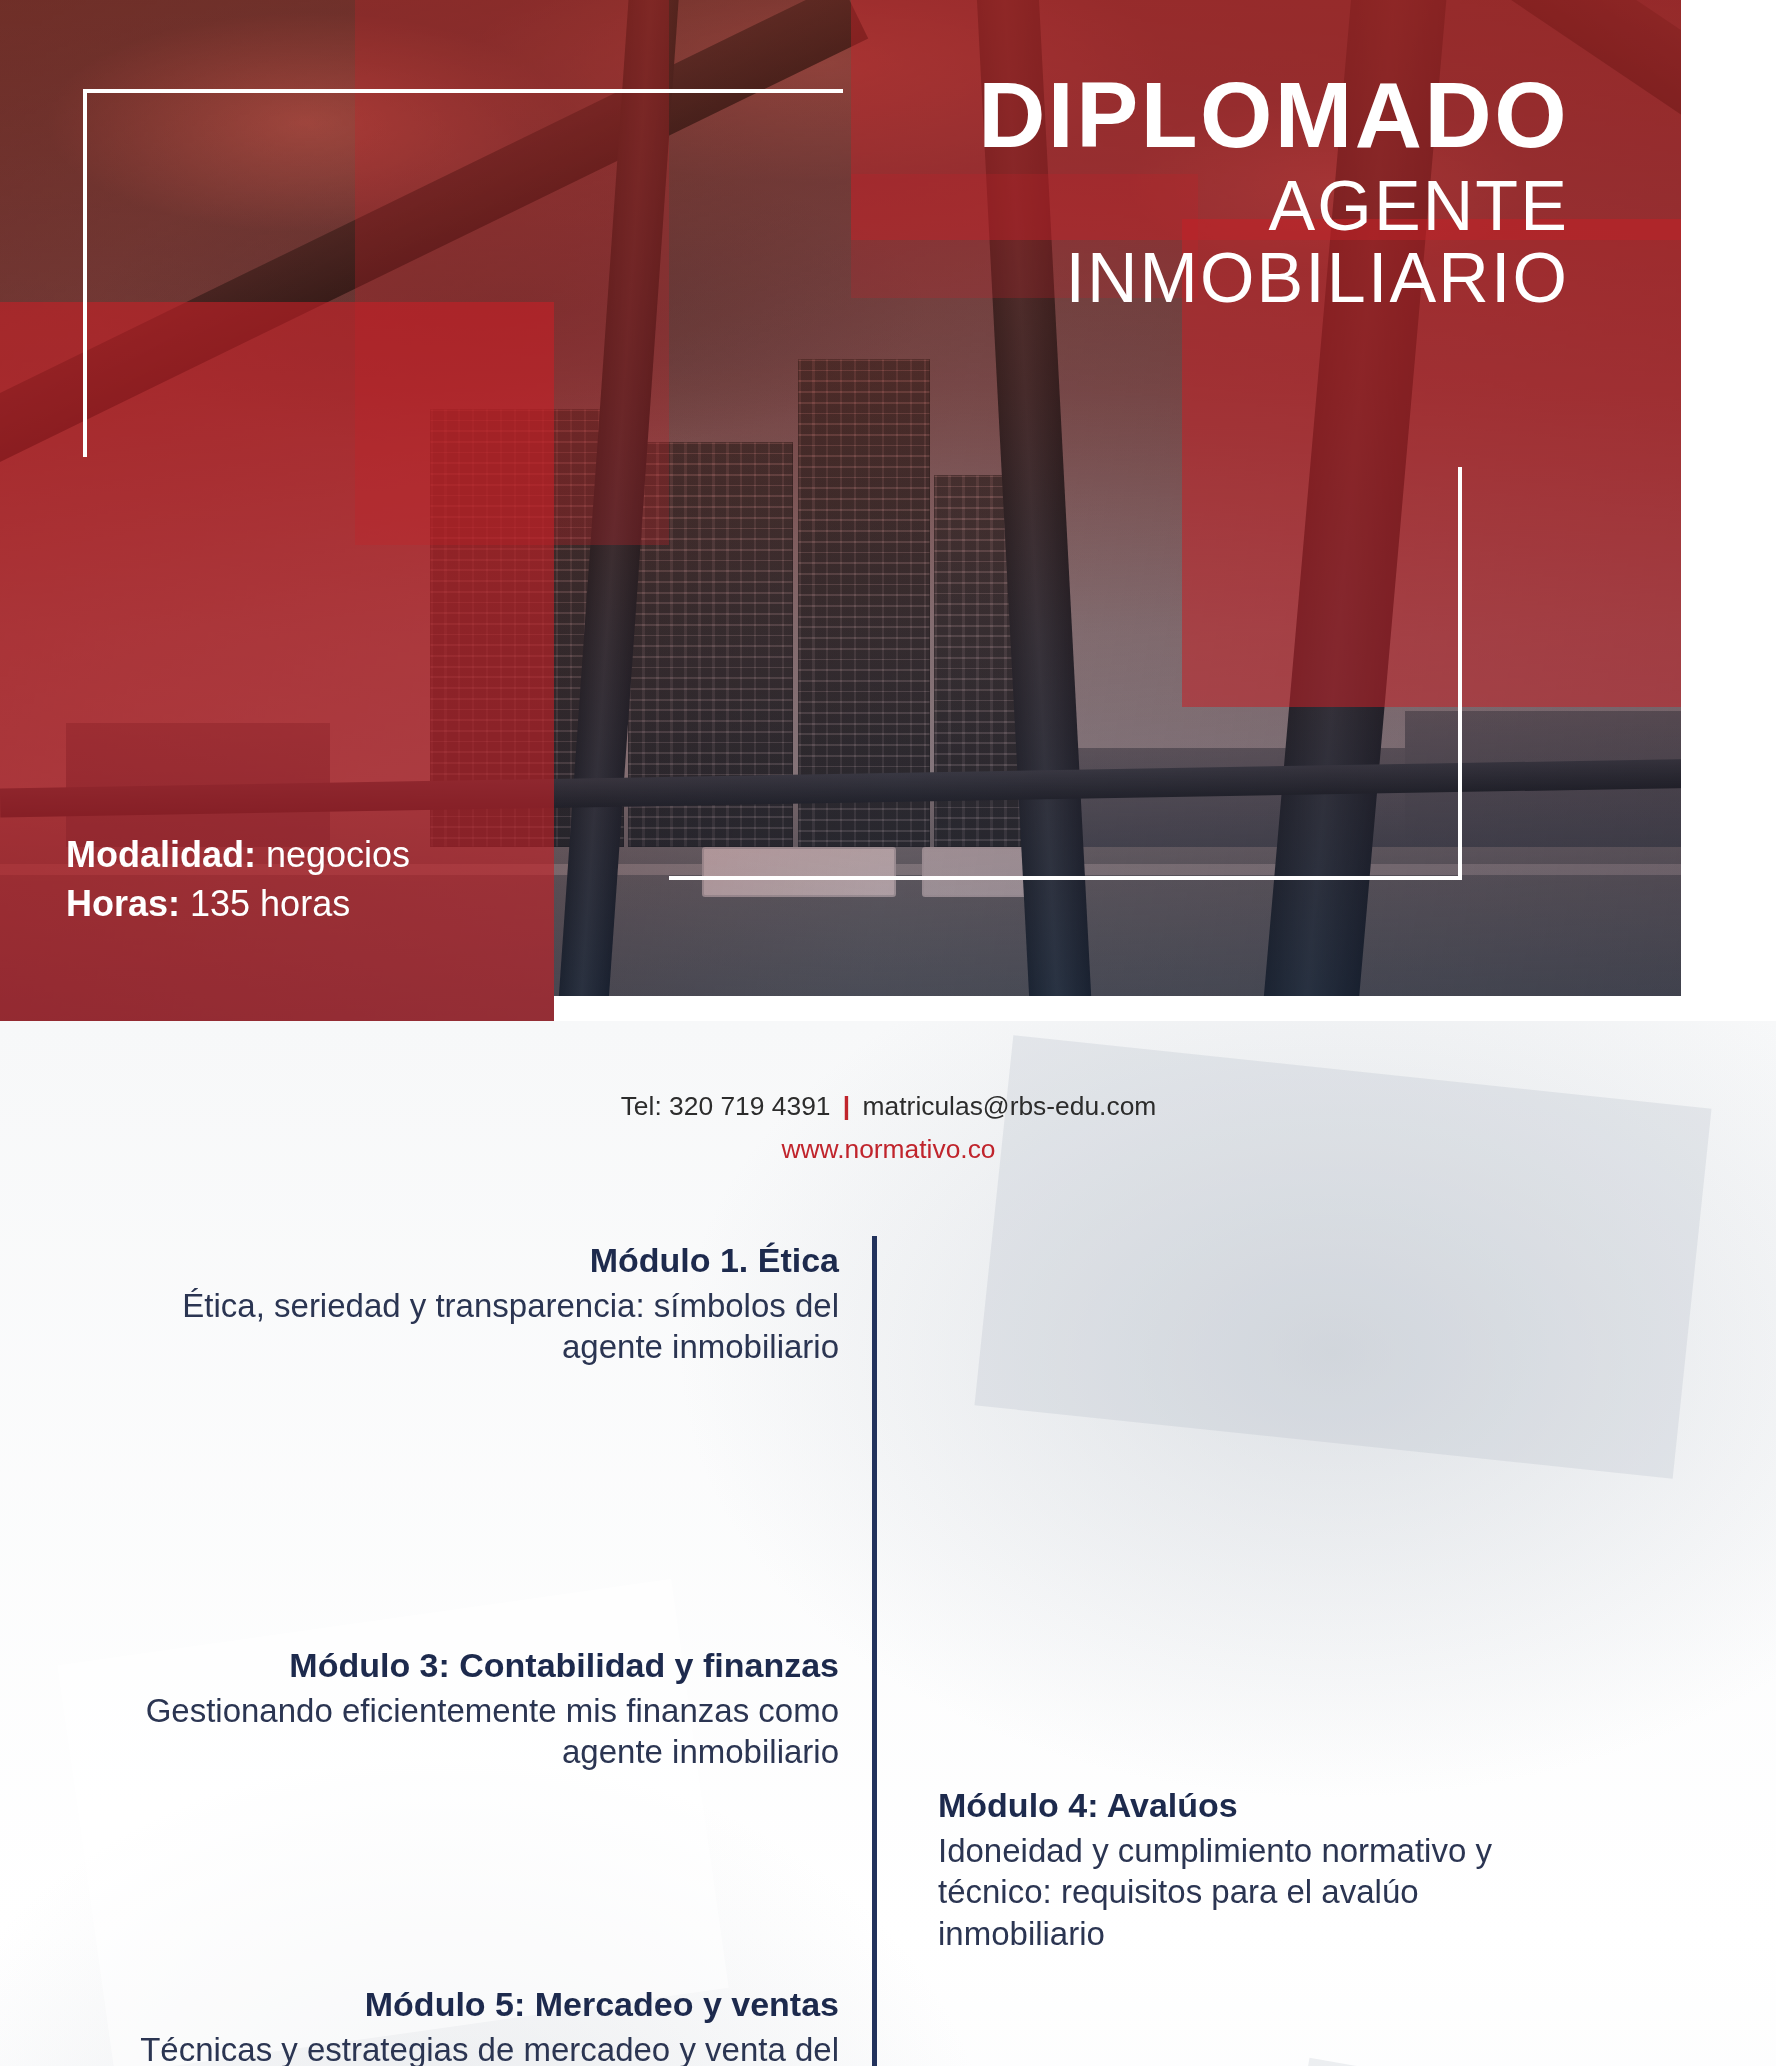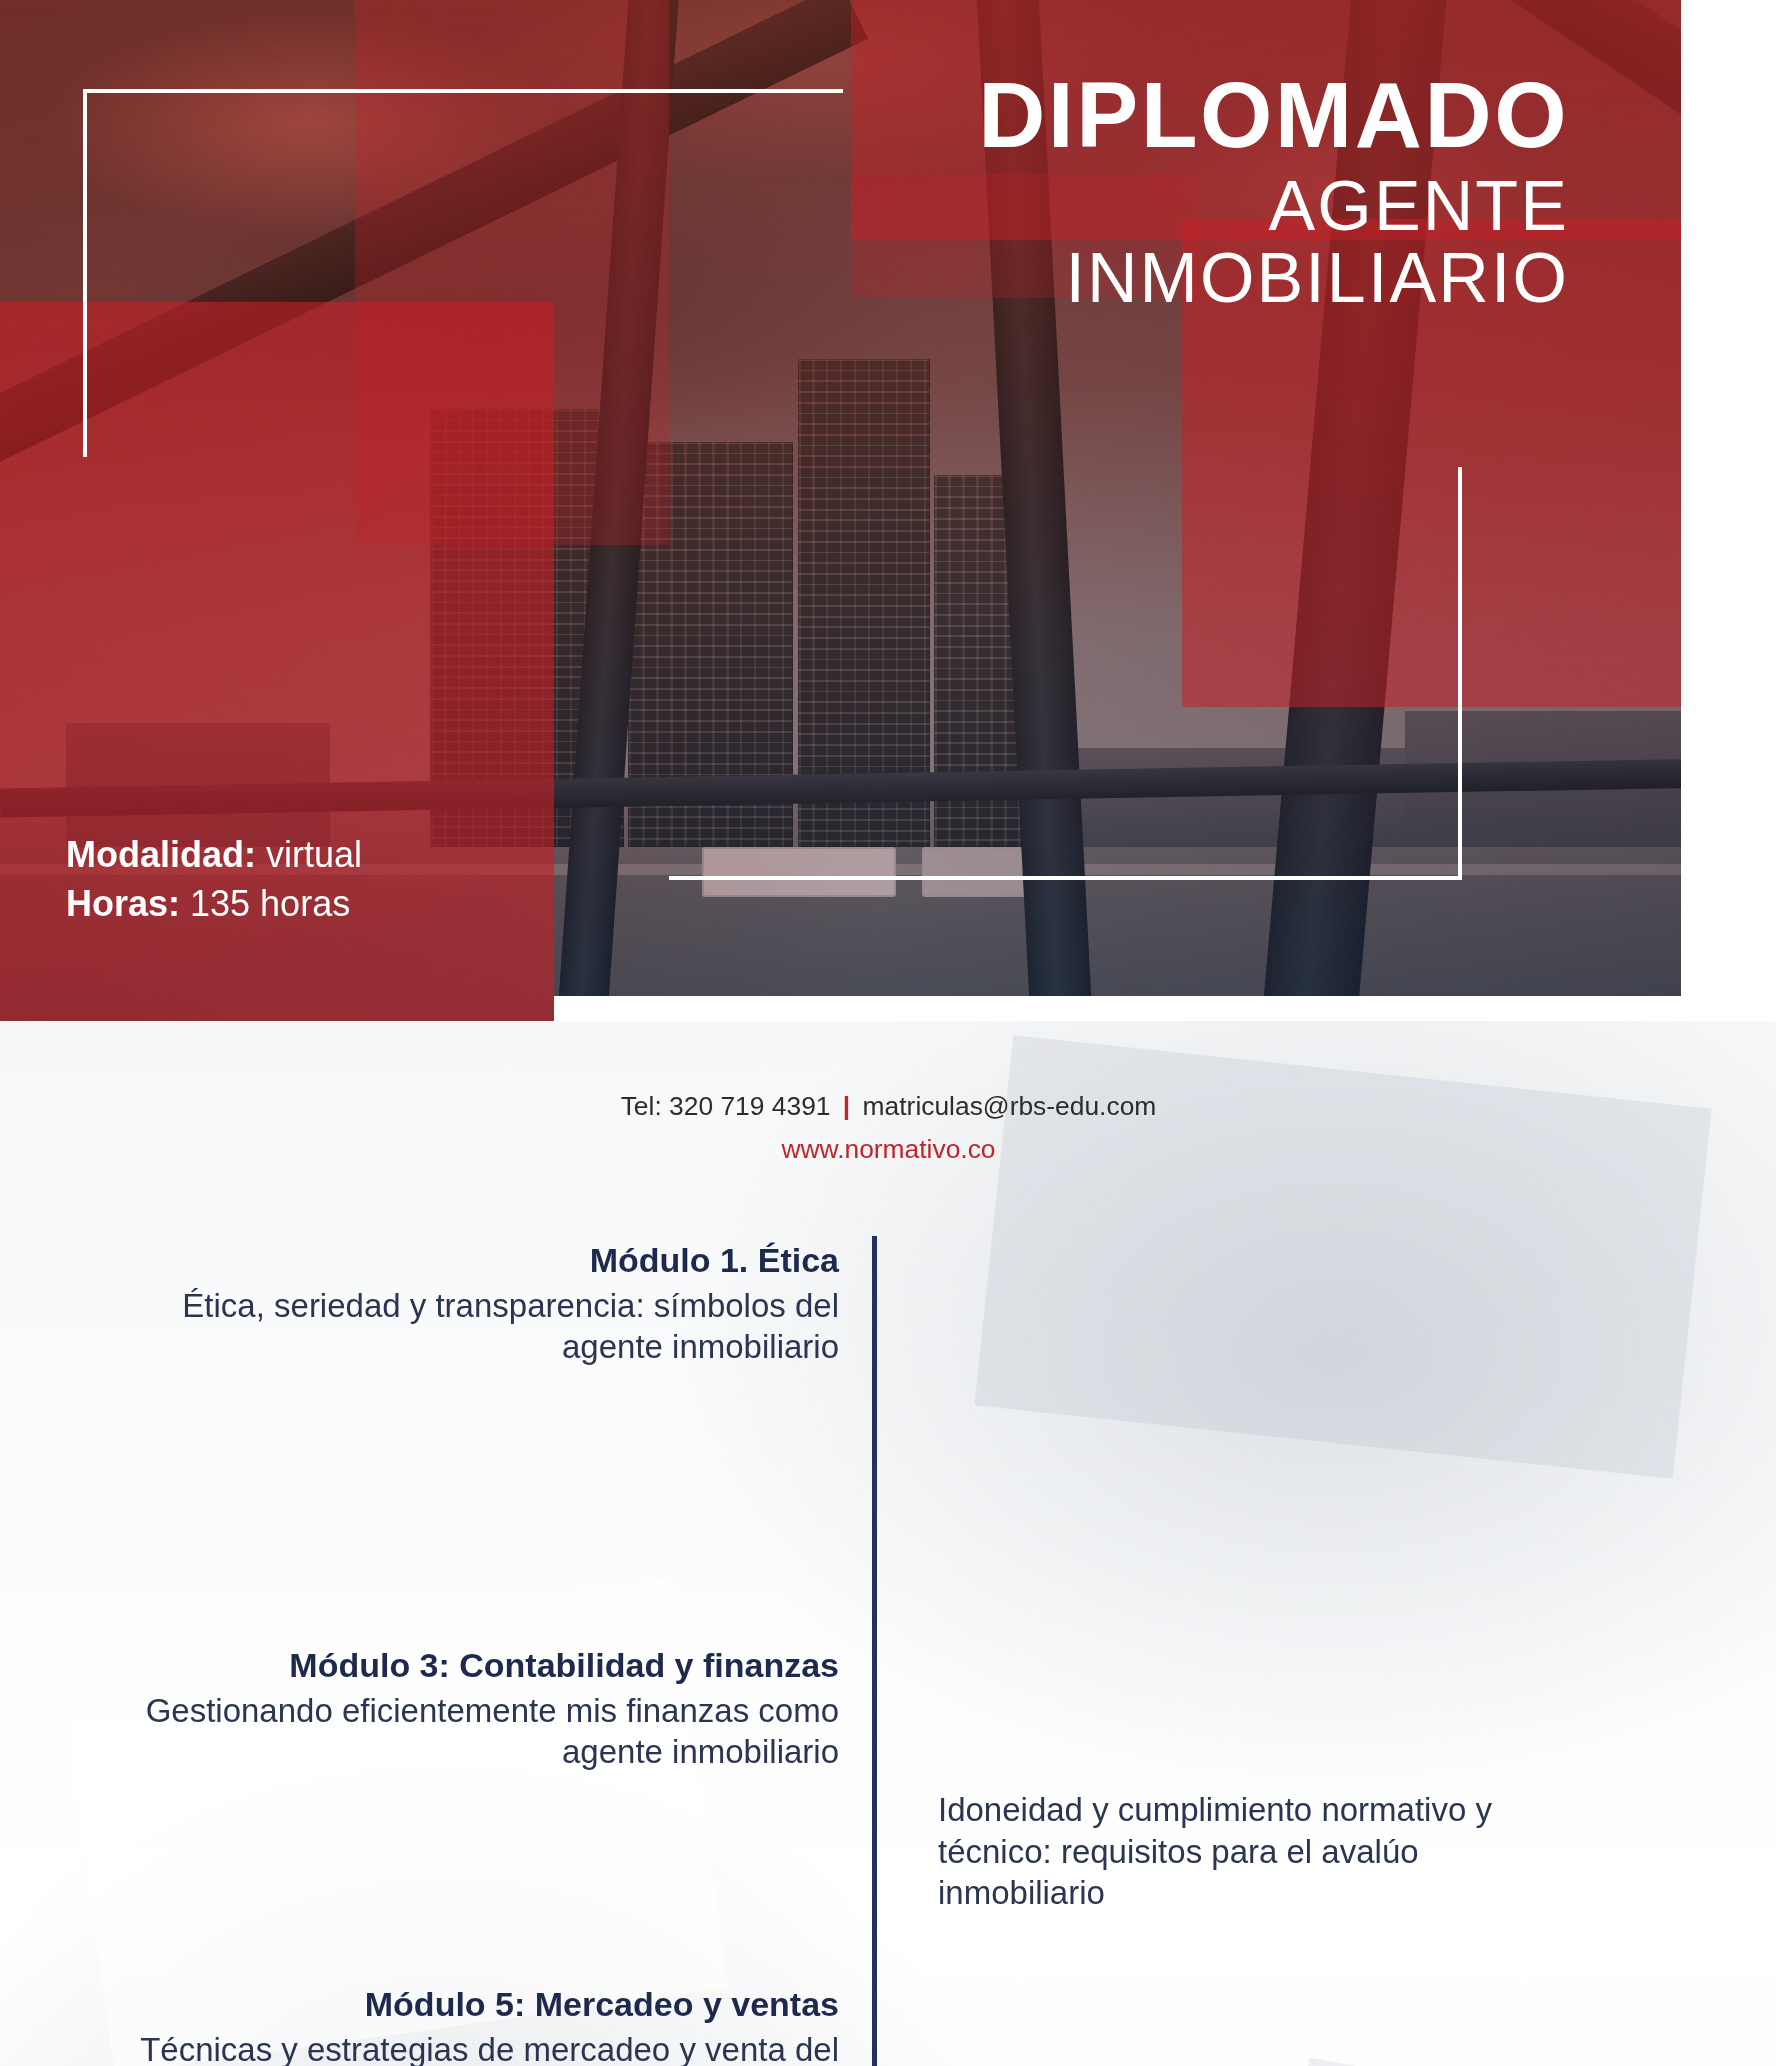--- a/index.html
+++ b/index.html
@@ -328,21 +328,21 @@
     <div class="bracket bracket-top"></div>
     <div class="bracket bracket-bottom"></div>
 
     <div class="hero-titles">
       <div class="title-main">DIPLOMADO</div>
       <div class="title-sub1">AGENTE</div>
       <div class="title-sub2">INMOBILIARIO</div>
     </div>
 
     <div class="hero-meta">
-      <div><b>Modalidad:</b><span> virtual</span></div>
+      <div><b>Modalidad:</b><span> negocios</span></div>
       <div><b>Horas:</b><span> 135 horas</span></div>
     </div>
 
     <div class="white-right"></div>
     <div class="hero-bottom-strip"></div>
   </div>
 
   <div class="body-bg">
     <div class="bg-soft"></div>
     <div class="bg-shape bs2"></div>
@@ -367,20 +367,21 @@
     <div class="mod-desc">Ética, seriedad y transparencia: símbolos del agente inmobiliario</div>
   </div>
 
 
   <div class="mod left mod-3">
     <div class="mod-title">Módulo 3: Contabilidad y finanzas</div>
     <div class="mod-desc">Gestionando eficientemente mis finanzas como agente inmobiliario</div>
   </div>
 
   <div class="mod right mod-4">
+    <div class="mod-title">Módulo 4: Avalúos</div>
     <div class="mod-desc">Idoneidad y cumplimiento normativo y técnico: requisitos para el avalúo inmobiliario</div>
   </div>
 
   <div class="mod left mod-5">
     <div class="mod-title">Módulo 5: Mercadeo y ventas</div>
     <div class="mod-desc">Técnicas y estrategias de mercadeo y venta del sector Inmobiliario</div>
   </div>
 
 </div>
 

